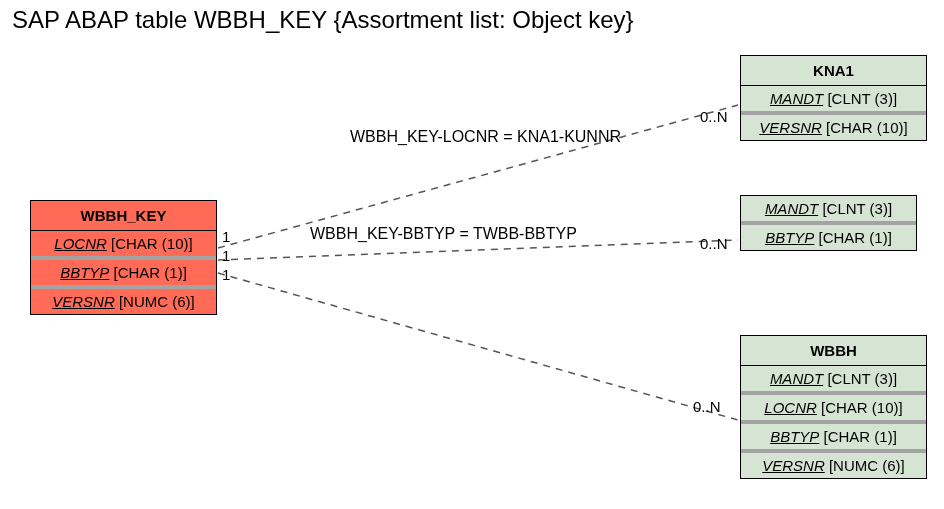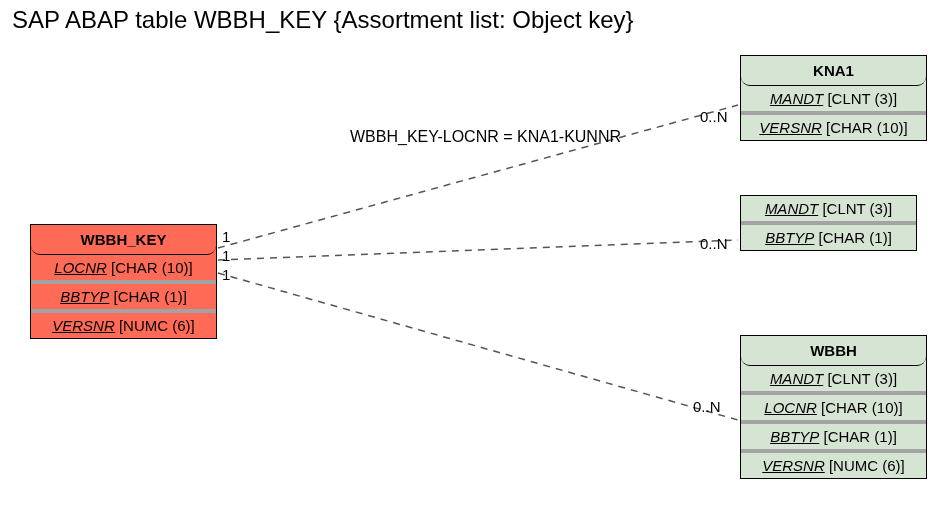--- a/index.html
+++ b/index.html
@@ -27,27 +27,25 @@
   .entity {
     position: absolute;
     border: 1px solid #000;
     background: #d6e4d3;
     text-align: center;
     font-size: 15px;
     z-index: 10;
   }
   .entity.main {
     background: #ff6b57;
-    margin-top: 24px;
   }
   .entity .hdr {
     font-weight: bold;
     padding: 6px 24px;
     border-bottom: 1px solid #000;
-    border-radius: 9px;
   }
   .entity .row {
     padding: 4px 8px;
     border-bottom: 4px solid #a3a3a3;
     white-space: nowrap;
   }
   .entity .row:last-child {
     border-bottom: none;
   }
   .fld-name {
@@ -83,20 +81,21 @@
 
   <svg class="links">
     <g stroke="#555" stroke-width="1.5" stroke-dasharray="7,6" fill="none">
       <line x1="218" y1="248" x2="738" y2="105"></line>
       <line x1="218" y1="260" x2="738" y2="240"></line>
       <line x1="218" y1="273" x2="738" y2="420"></line>
     </g>
   </svg>
 
   <div class="edge-label" style="left:350px; top:128px;">WBBH_KEY-LOCNR = KNA1-KUNNR</div>
+  <div class="edge-label" style="left:310px; top:225px;">WBBH_KEY-BBTYP = TWBB-BBTYP</div>
 
   <div class="card" style="left:222px; top:228px;">1</div>
   <div class="card" style="left:222px; top:247px;">1</div>
   <div class="card" style="left:222px; top:266px;">1</div>
 
   <div class="card" style="left:700px; top:108px;">0..N</div>
   <div class="card" style="left:700px; top:235px;">0..N</div>
   <div class="card" style="left:693px; top:398px;">0..N</div>
 
   <div class="entity main" style="left:30px; top:200px; width:185px;">

